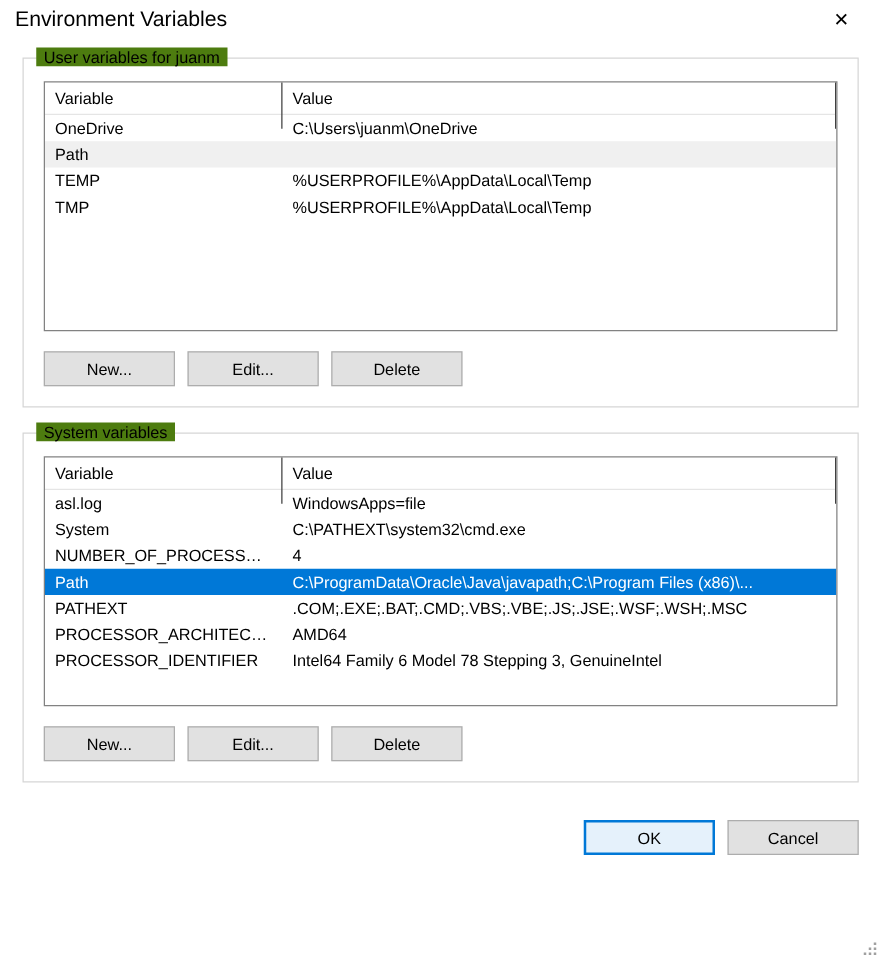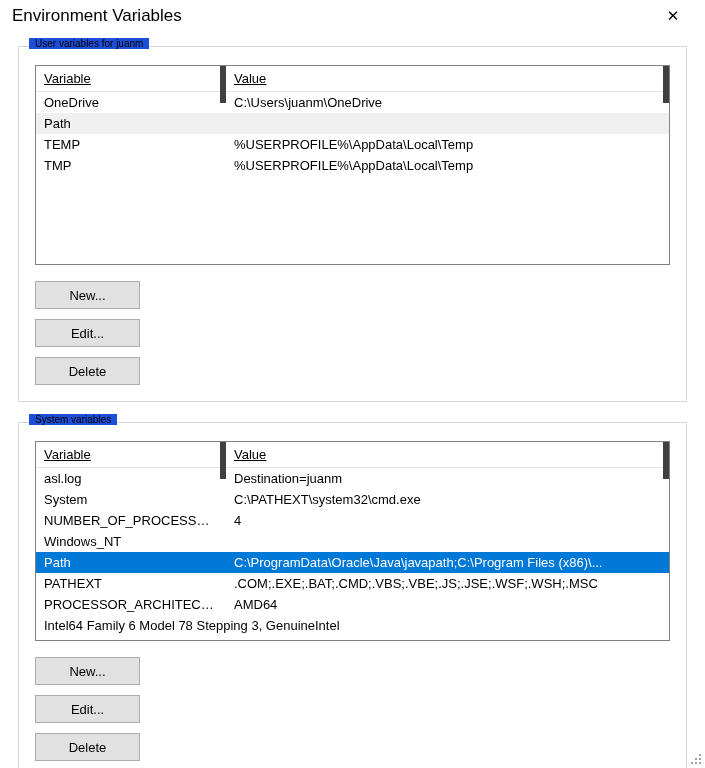--- a/index.html
+++ b/index.html
@@ -33,61 +33,59 @@
   .groupbox {
     border: 1px solid #d6d6d6;
     padding: 18px 16px 16px 16px;
     margin-bottom: 20px;
     position: relative;
   }
   .group-label {
     position: absolute;
     top: -9px;
     left: 10px;
-    background: #1d4ed8;
+    background: #4d7c0f;
     padding: 0 6px;
-    font-size: 10px;
+    font-size: 13px;
   }
   .listview {
     border: 1px solid #828282;
     background: #fff;
     height: 200px;
     overflow-y: auto;
     overflow-x: hidden;
     position: relative;
   }
   .lv-head, .lv-row {
     display: flex;
     align-items: center;
     white-space: nowrap;
   }
   .lv-head {
     border-bottom: 1px solid #e5e5e5;
     height: 26px;
   }
   .lv-head .col {
     padding: 17px 8px;
-    border-right: 6px solid #404040;
-    text-decoration: underline;
+    border-right: 1px solid #404040;
   }
   .lv-row .col {
     padding: 3px 8px;
     overflow: hidden;
     text-overflow: ellipsis;
   }
   .col.var { width: 190px; flex: 0 0 190px; }
   .col.val { flex: 1; }
   .lv-row.sel-grey { background: #f0f0f0; }
   .lv-row.sel-blue { background: #0078d7; color: #fff; }
   .btnrow {
     display: flex;
     justify-content: flex-start;
     gap: 10px;
     margin-top: 16px;
-    flex-direction: column;
   }
   button.win {
     width: 105px;
     height: 28px;
     background: #e1e1e1;
     border: 1px solid #adadad;
     font-family: inherit;
     font-size: 13px;
   }
   button.win.primary { border: 2px solid #0078d7; background: #e5f1fb; }
@@ -159,46 +157,46 @@
     <div class="group-label">System variables</div>
 
     <div class="listview with-scroll" id="system-list">
       <div class="lv-head">
         <div class="col var">Variable</div>
         <div class="col val">Value</div>
       </div>
 
     <div class="lv-row">
           <div class="col var">asl.log</div>
-          <div class="col val">Destination=juanm</div>
+          <div class="col val">WindowsApps=file</div>
         </div>
         <div class="lv-row">
           <div class="col var">System</div>
           <div class="col val">C:\PATHEXT\system32\cmd.exe</div>
         </div>
         <div class="lv-row">
           <div class="col var">NUMBER_OF_PROCESSORS</div>
           <div class="col val">4</div>
         </div>
         <div class="lv-row">
-          <div class="col val">Windows_NT</div>
         </div>
         <div class="lv-row sel-blue">
           <div class="col var">Path</div>
           <div class="col val">C:\ProgramData\Oracle\Java\javapath;C:\Program Files (x86)\...</div>
         </div>
         <div class="lv-row">
           <div class="col var">PATHEXT</div>
           <div class="col val">.COM;.EXE;.BAT;.CMD;.VBS;.VBE;.JS;.JSE;.WSF;.WSH;.MSC</div>
         </div>
         <div class="lv-row">
           <div class="col var">PROCESSOR_ARCHITECTU...</div>
           <div class="col val">AMD64</div>
         </div>
         <div class="lv-row">
+          <div class="col var">PROCESSOR_IDENTIFIER</div>
           <div class="col val">Intel64 Family 6 Model 78 Stepping 3, GenuineIntel</div>
         </div>
       </div>
 
     <div class="btnrow">
       <button class="win">New...</button>
       <button class="win">Edit...</button>
       <button class="win">Delete</button>
     </div>
   </div>

